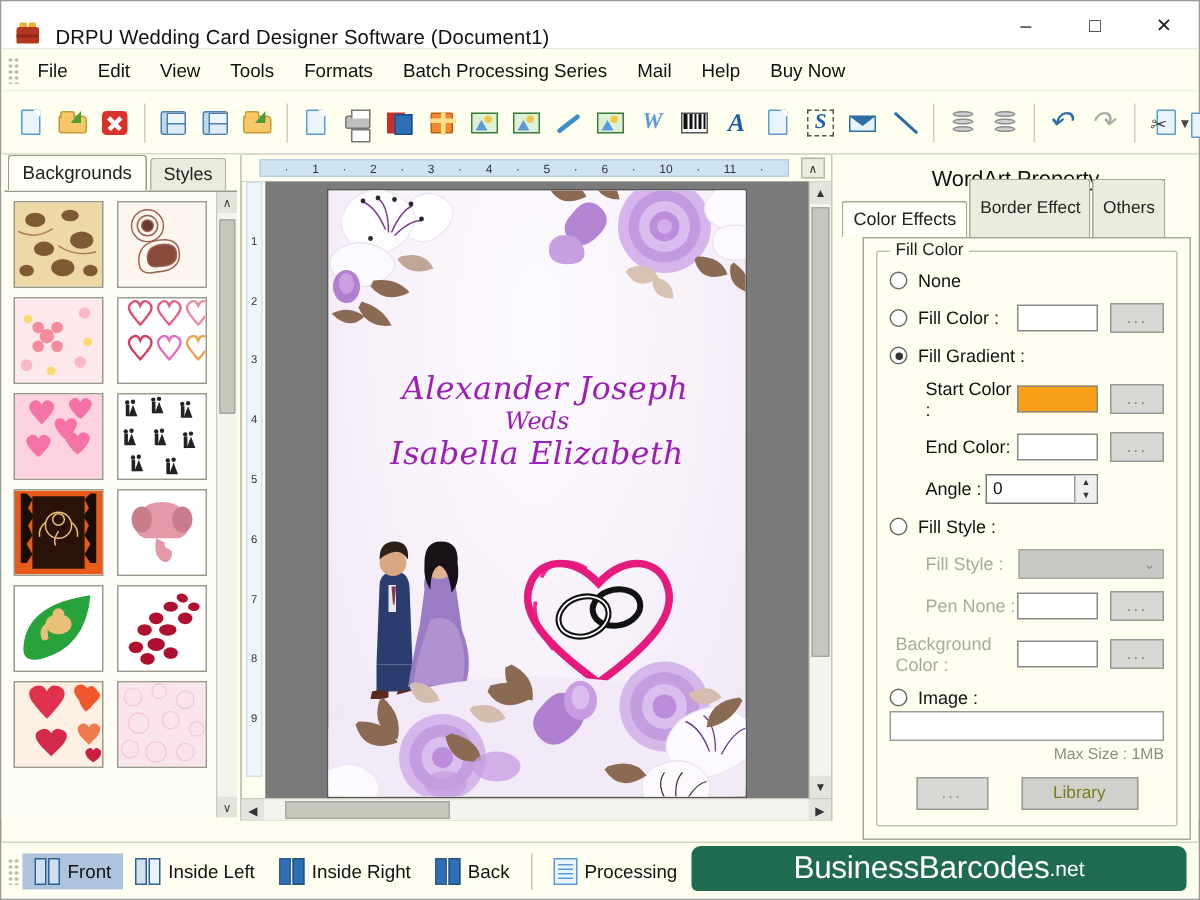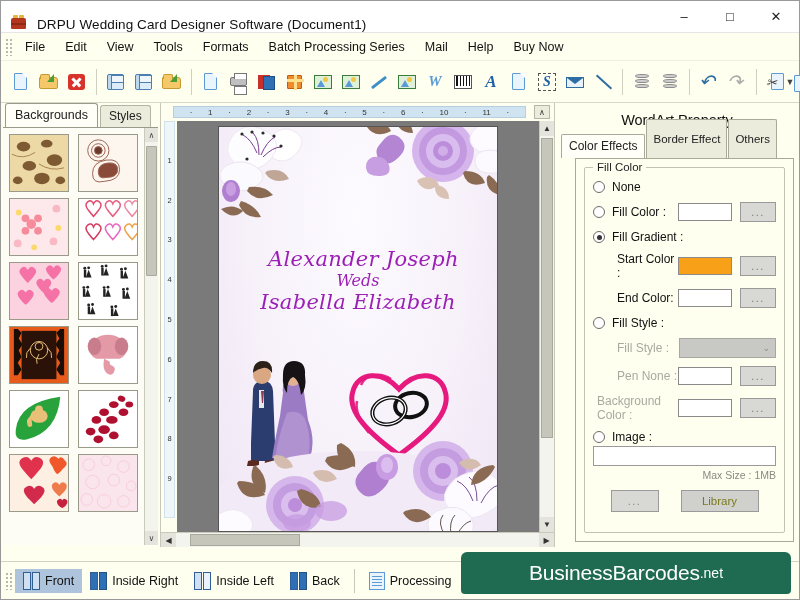--- a/index.html
+++ b/index.html
@@ -282,21 +282,21 @@
   .bookicon { width:17px; height:18px; position:relative; flex:0 0 auto; }
   .bookicon .lf { position:absolute; left:0; top:0; width:8px; height:18px;
             background:#cfe0f2; border:1px solid #2f5f96; }
   .bookicon .rt { position:absolute; right:0; top:0; width:8px; height:18px;
             background:#2f6fb5; border:1px solid #23527c; }
   .propicon { width:16px; height:18px; background:#eaf4fd; border:1px solid #5b9bd5;
               position:relative; flex:0 0 auto; }
   .propicon:after { content:""; position:absolute; left:2px; top:3px; right:2px;
               height:1px; box-shadow:0 0 0 0 #5b9bd5, 0 3px 0 0 #5b9bd5,
               0 6px 0 0 #5b9bd5, 0 9px 0 0 #5b9bd5; background:#5b9bd5; }
-  .brand { position:absolute; right:8px; bottom:5px; height:42px; min-width:330px;
+  .brand { position:absolute; right:8px; bottom:5px; height:30px; min-width:330px;
            background:#1f6b52; border-radius:6px 6px 4px 4px; display:flex;
            align-items:center; justify-content:center; padding:15px 14px; }
   .brand .b1 { font-family:"Liberation Sans", sans-serif; font-size:21px;
            color:#fff; letter-spacing:-.2px; }
   .brand .b2 { font-size:14px; color:#fff; }
 </style>
 </head>
 <body>
 
 <div id="app">
@@ -996,20 +996,32 @@
             <span class="dots">...</span>
           </div>
 
           <div class="row">
             <span class="indentlabel">End Color:</span>
             <span class="spacer"></span>
             <span class="swatch"></span>
             <span class="dots">...</span>
           </div>
 
+          <div class="row">
+            <span class="indentlabel">Angle :</span>
+            <span class="spacer"></span>
+            <span class="spin">
+              <span>0</span>
+              <span class="btns">
+                <span>▲</span>
+                <span>▼</span>
+              </span>
+            </span>
+            <span style="width:44px"></span>
+          </div>
 
           <div class="row">
             <span class="radio"></span>
             <span class="rlabel">Fill Style :</span>
           </div>
 
           <div class="row">
             <span class="indentlabel dim">Fill Style :</span>
             <span class="spacer"></span>
             <span class="combo">
@@ -1054,39 +1066,39 @@
     <div class="bb-item active">
       <span class="bookicon">
           <i class="lf"></i>
           <i class="rt" style="background:#cfe0f2;border-color:#2f5f96"></i>
         </span>
       <span>Front</span>
     </div>
 
     <div class="bb-item">
       <span class="bookicon">
-          <i class="lf" style="background:#2f6fb5"></i>
-          <i class="rt"></i>
-        </span>
-      <span>Inside Right</span>
-    </div>
-
-    <div class="bb-item">
-      <span class="bookicon">
           <i class="lf"></i>
           <i class="rt" style="background:#eaf3fc;border-color:#2f5f96"></i>
         </span>
       <span>Inside Left</span>
     </div>
 
     <div class="bb-item">
       <span class="bookicon">
           <i class="lf" style="background:#2f6fb5"></i>
           <i class="rt"></i>
         </span>
+      <span>Inside Right</span>
+    </div>
+
+    <div class="bb-item">
+      <span class="bookicon">
+          <i class="lf" style="background:#2f6fb5"></i>
+          <i class="rt"></i>
+        </span>
       <span>Back</span>
     </div>
 
     <div class="bbsep"></div>
 
     <div class="bb-item">
       <span class="propicon"></span>
       <span>Processing</span>
     </div>
 

